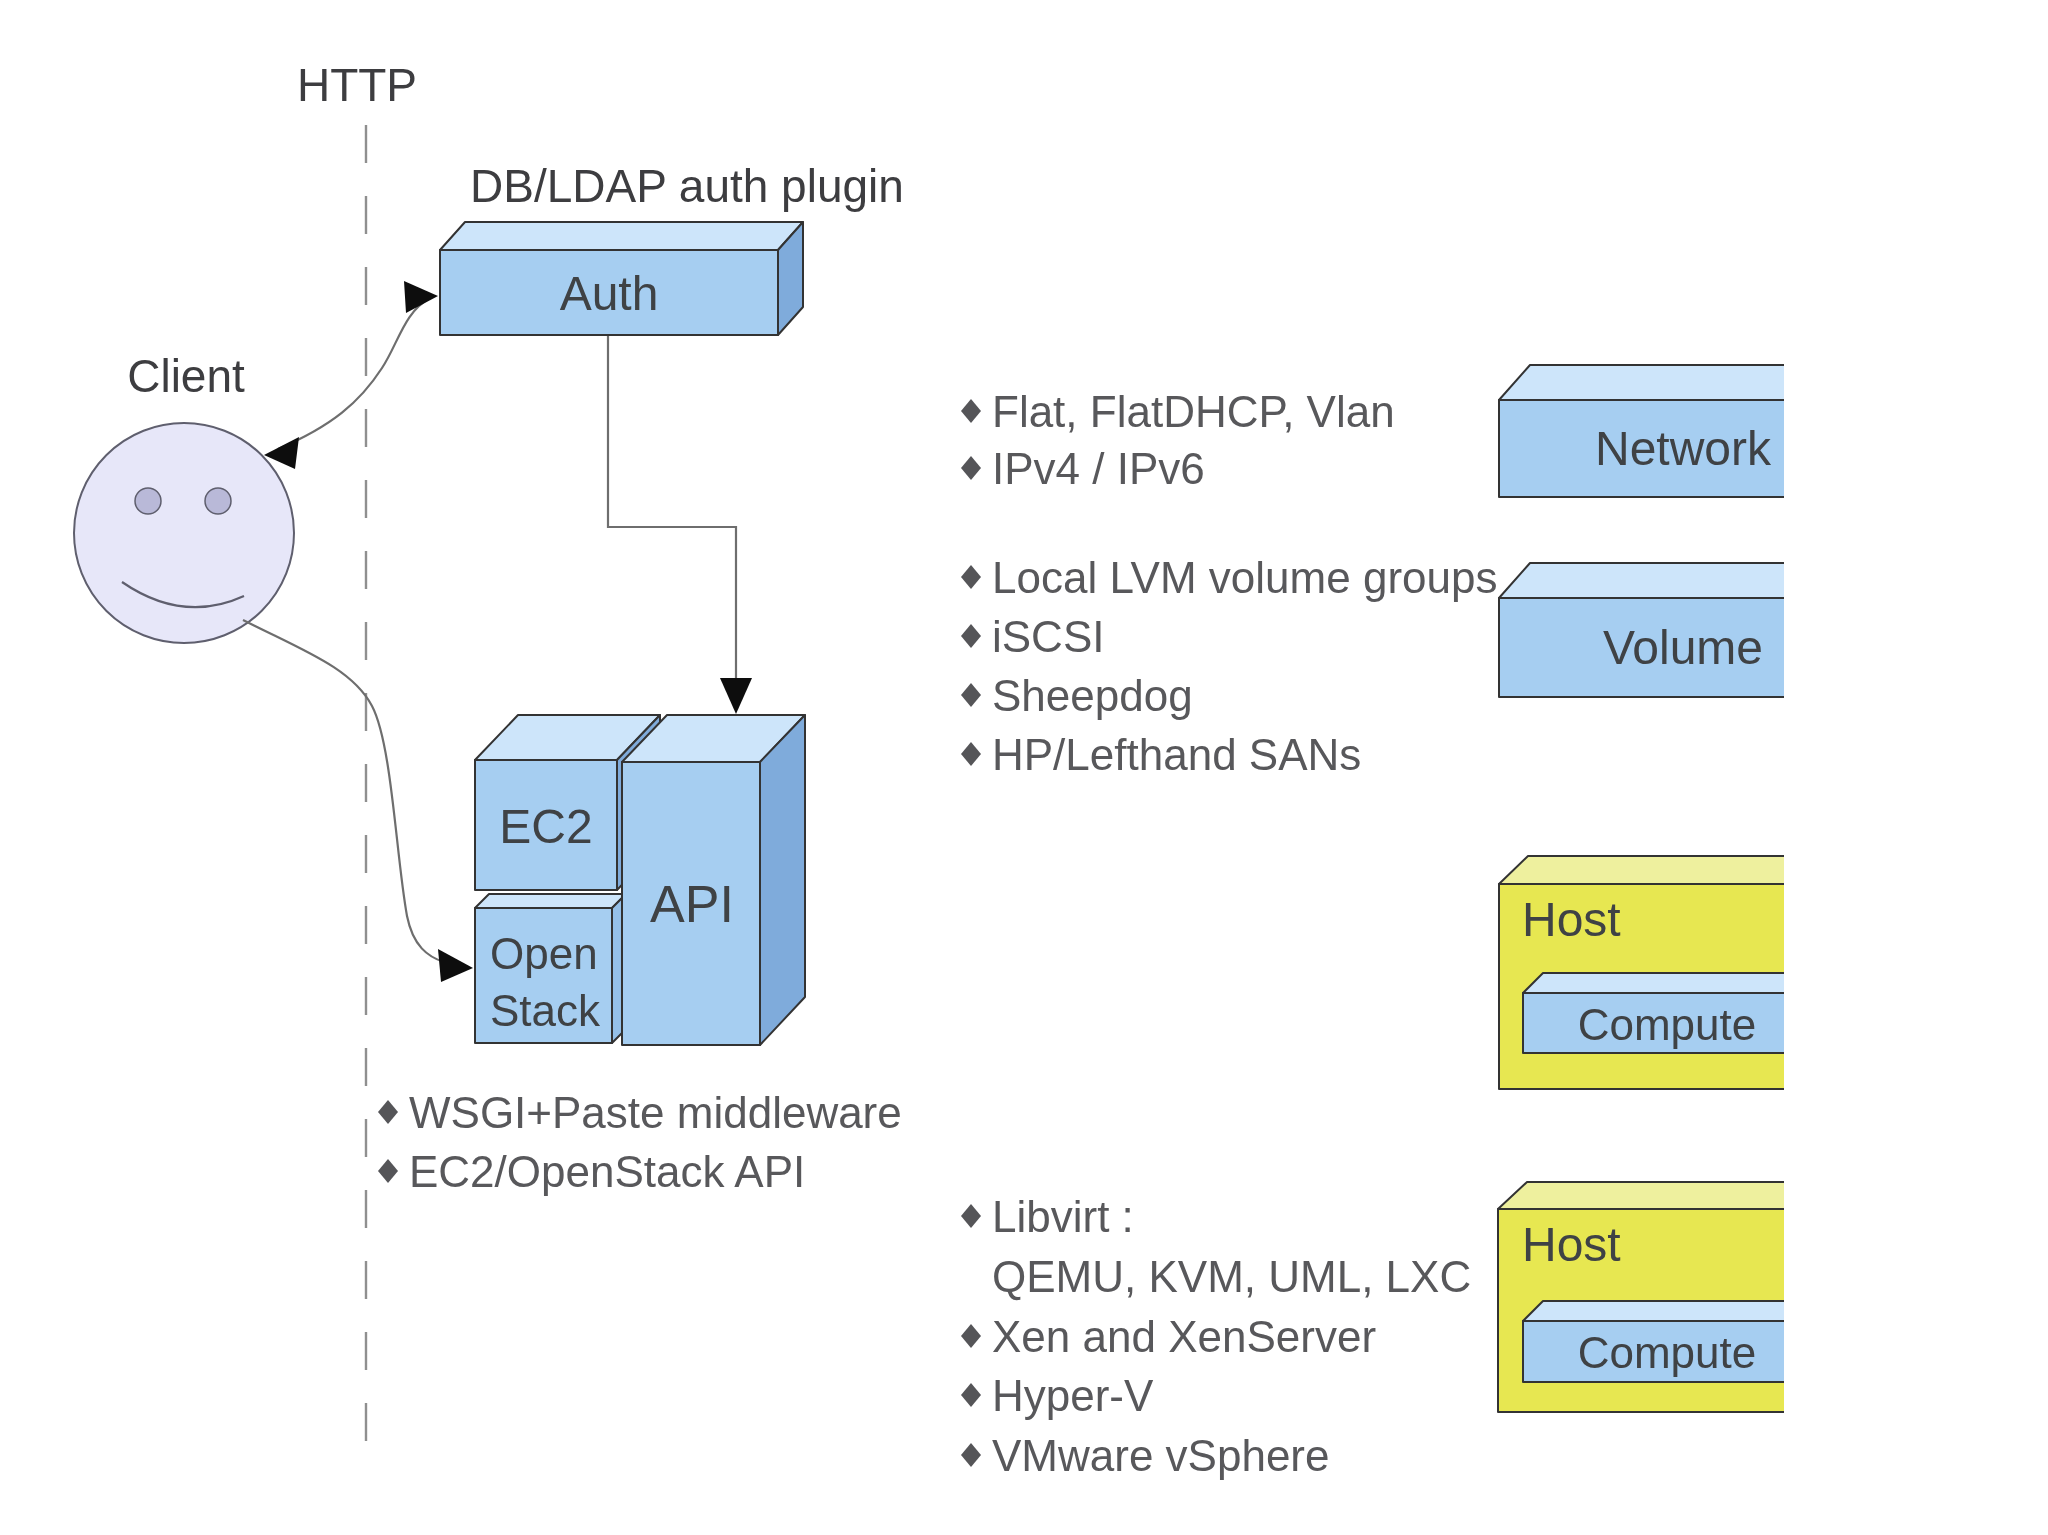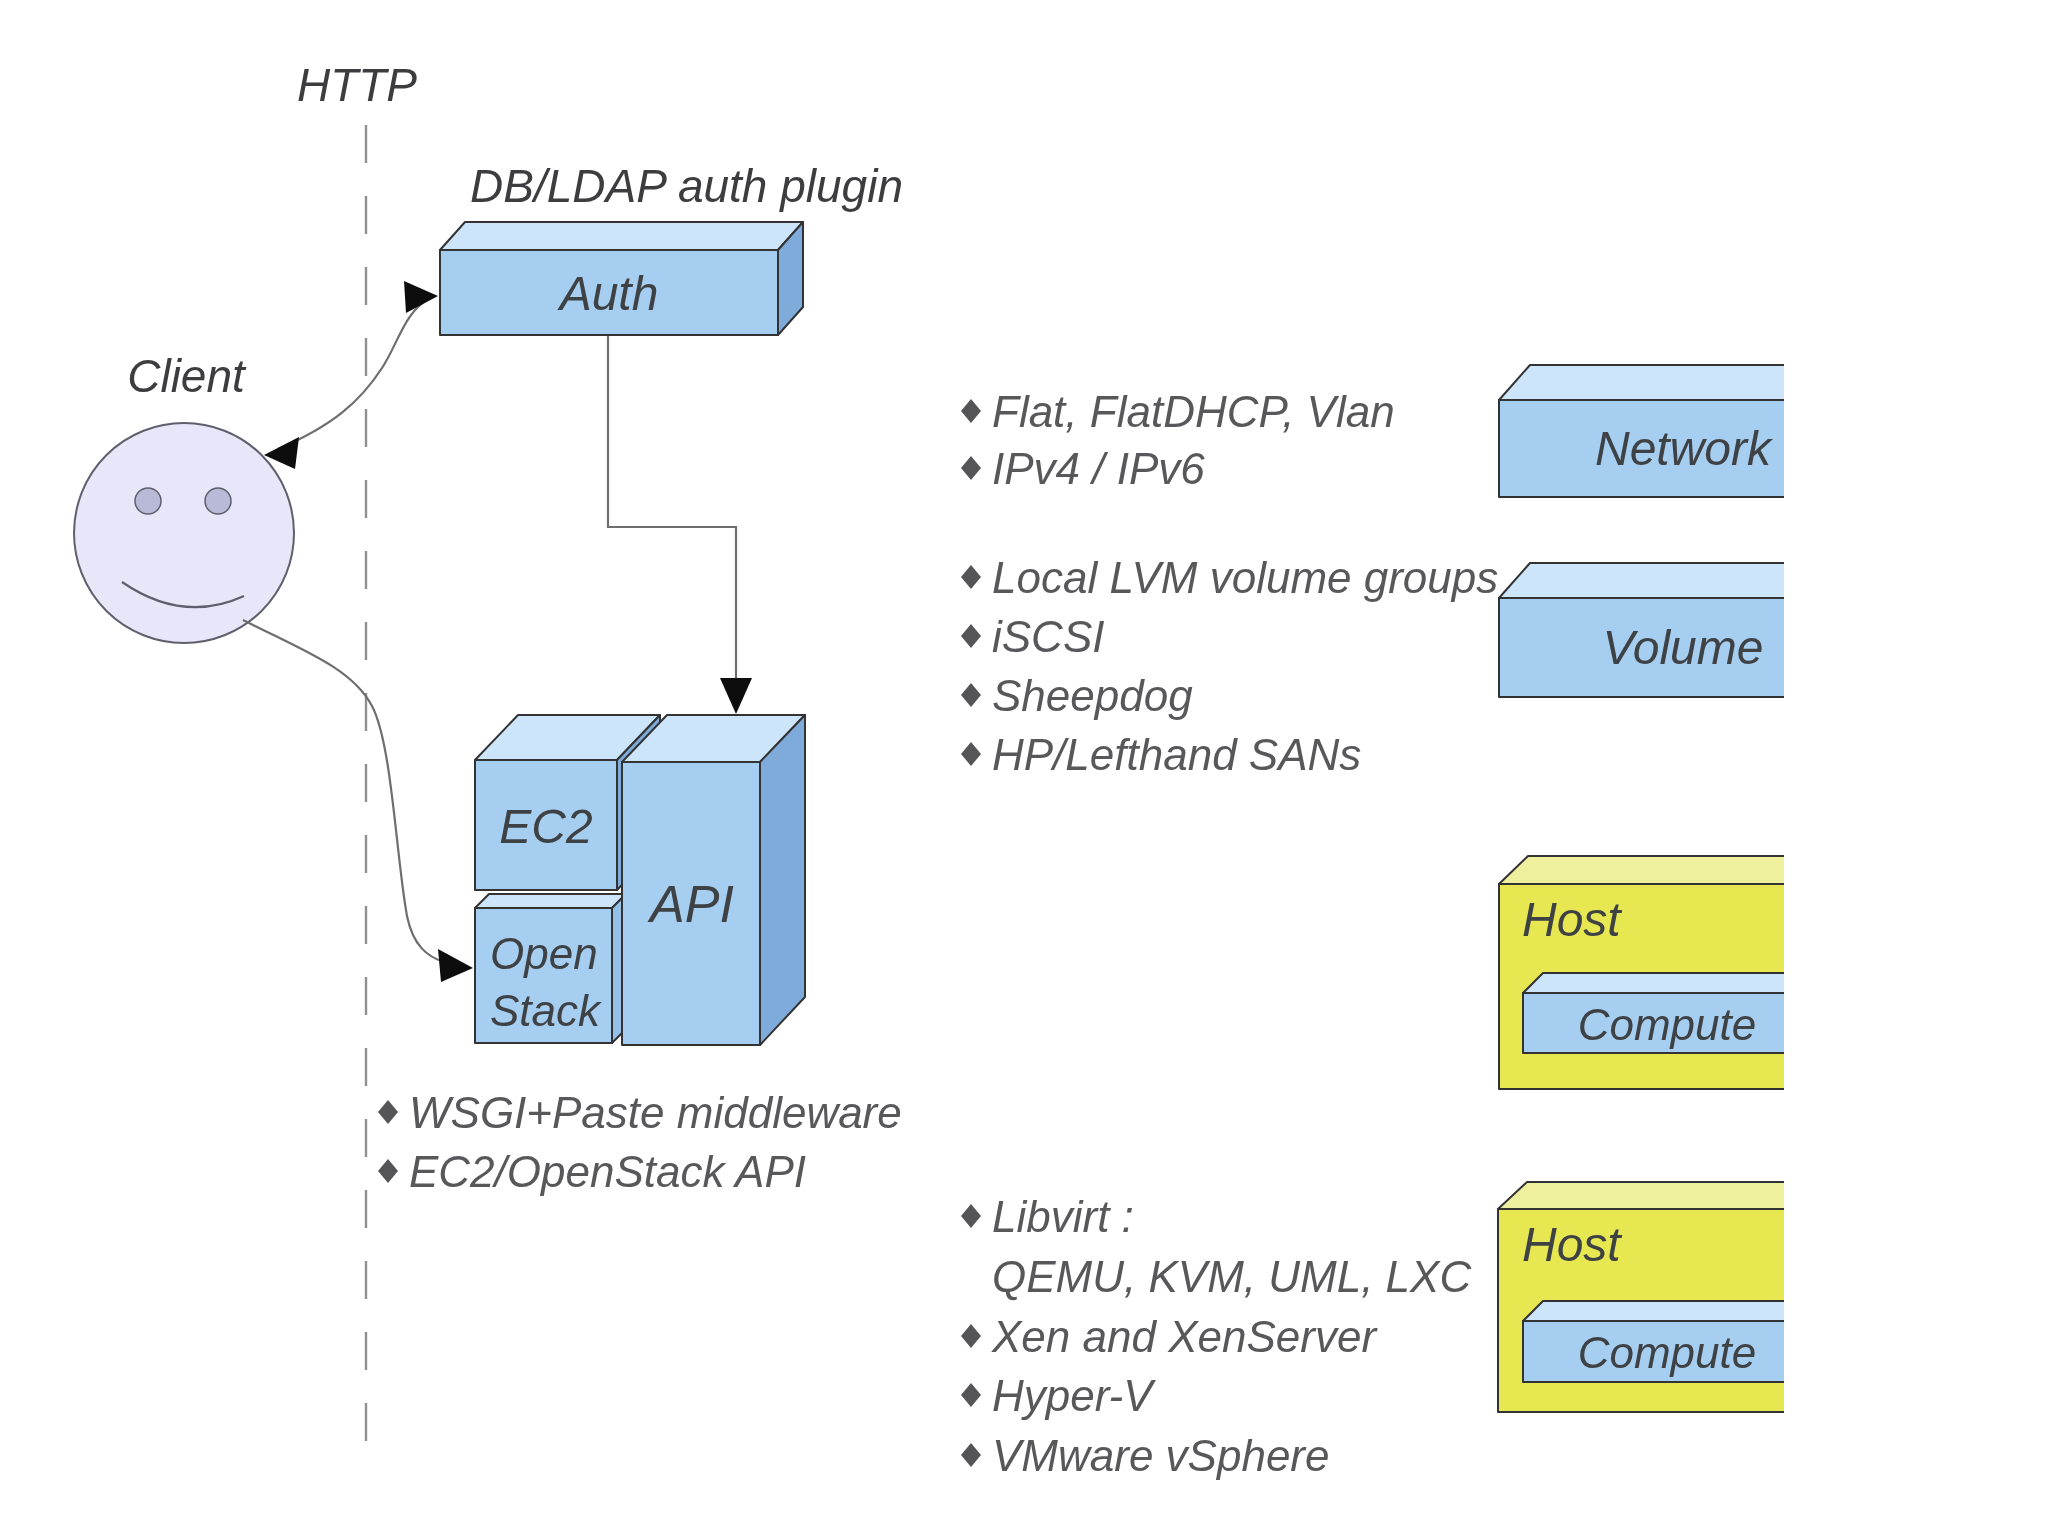--- a/index.html
+++ b/index.html
@@ -6,21 +6,20 @@
     margin: 0;
     padding: 0;
     background: #ffffff;
   }
   .stage {
     width: 1784px;
     height: 1535px;
     position: relative;
     background: #ffffff;
     overflow: hidden;
-    font-style: italic;
   }
   svg { display: block; }
   .face3d {
     stroke: #333333;
     stroke-width: 2;
     stroke-linejoin: round;
   }
   .thinline {
     fill: none;
     stroke: #6e6e6e;

